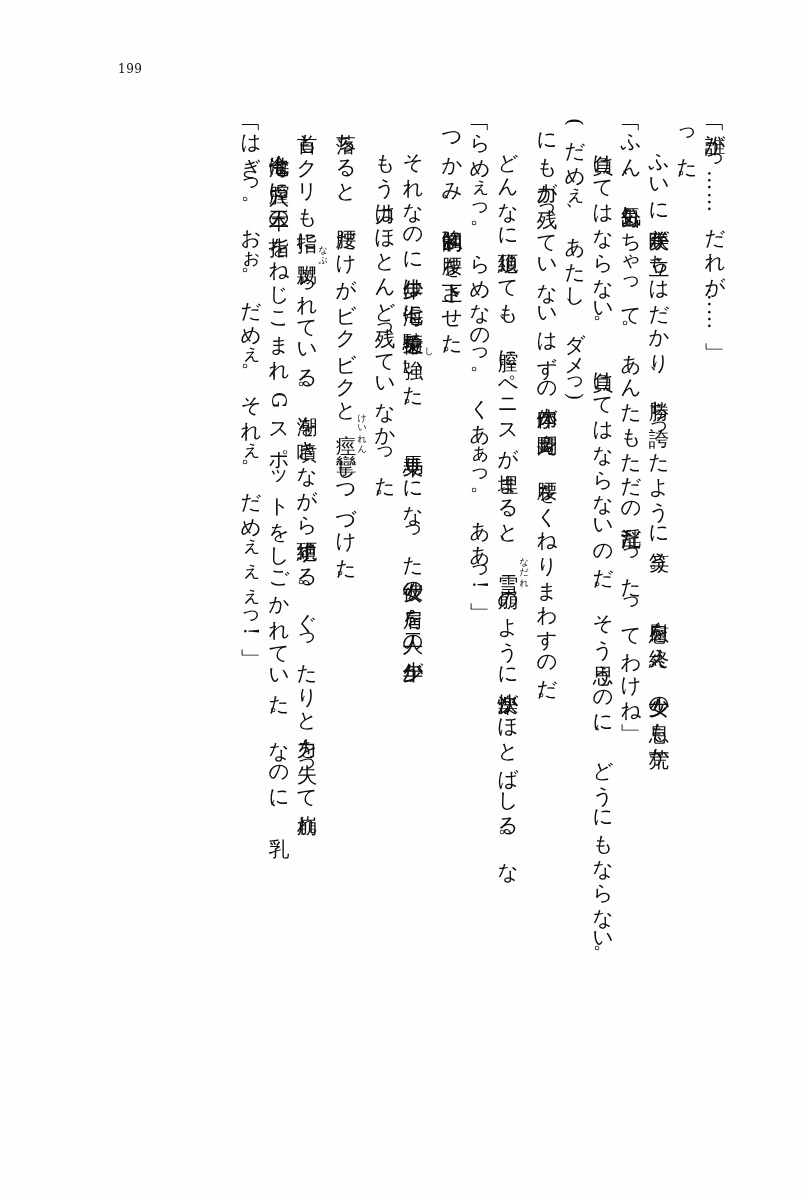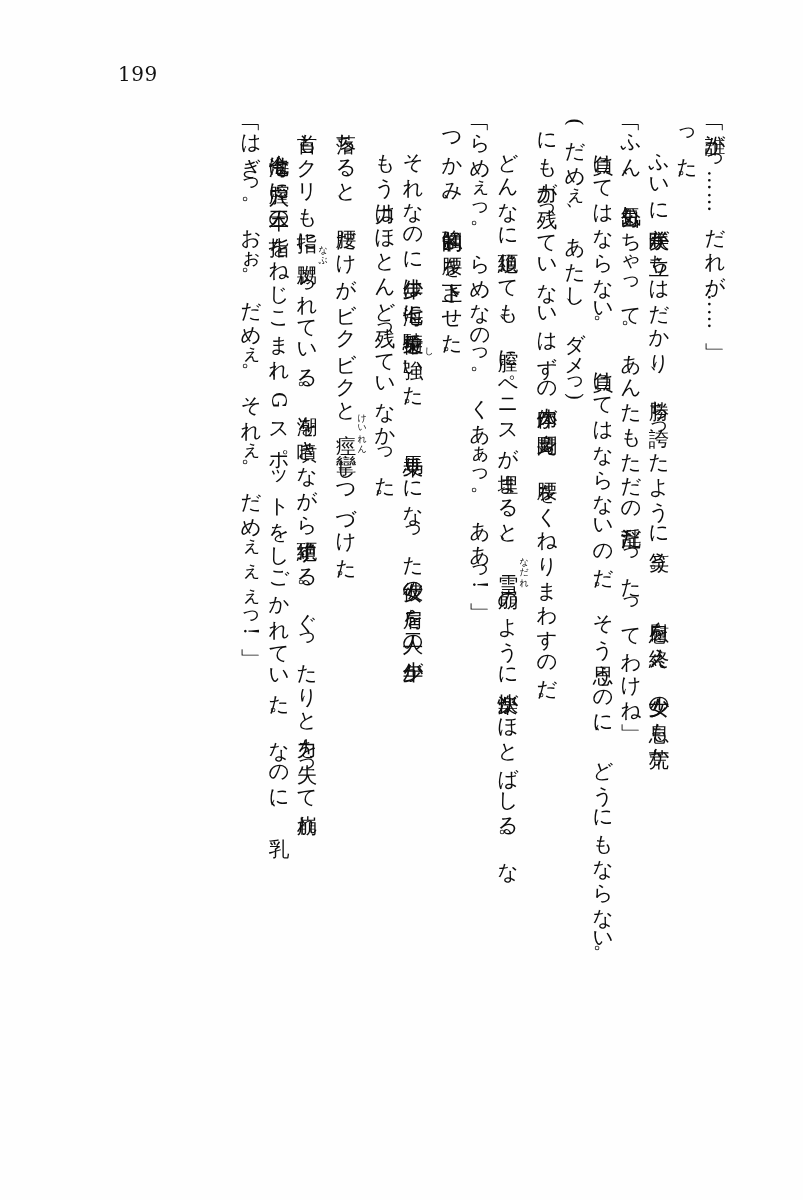--- a/index.html
+++ b/index.html
@@ -19,21 +19,21 @@
     position: absolute;
     left: 0; top: 0;
     width: 803px;
     height: 1200px;
     background: #fefefe;
   }
   .page-number {
     position: absolute;
     left: 118px;
     top: 62px;
-    font-size: 20px;
+    font-size: 12px;
     font-family: "DejaVu Serif", "Liberation Serif", serif;
     letter-spacing: 0.5px;
     color: #111;
   }
   .text-body {
     position: absolute;
     right: 78px;
     top: 118px;
     height: 1010px;
     display: flex;

